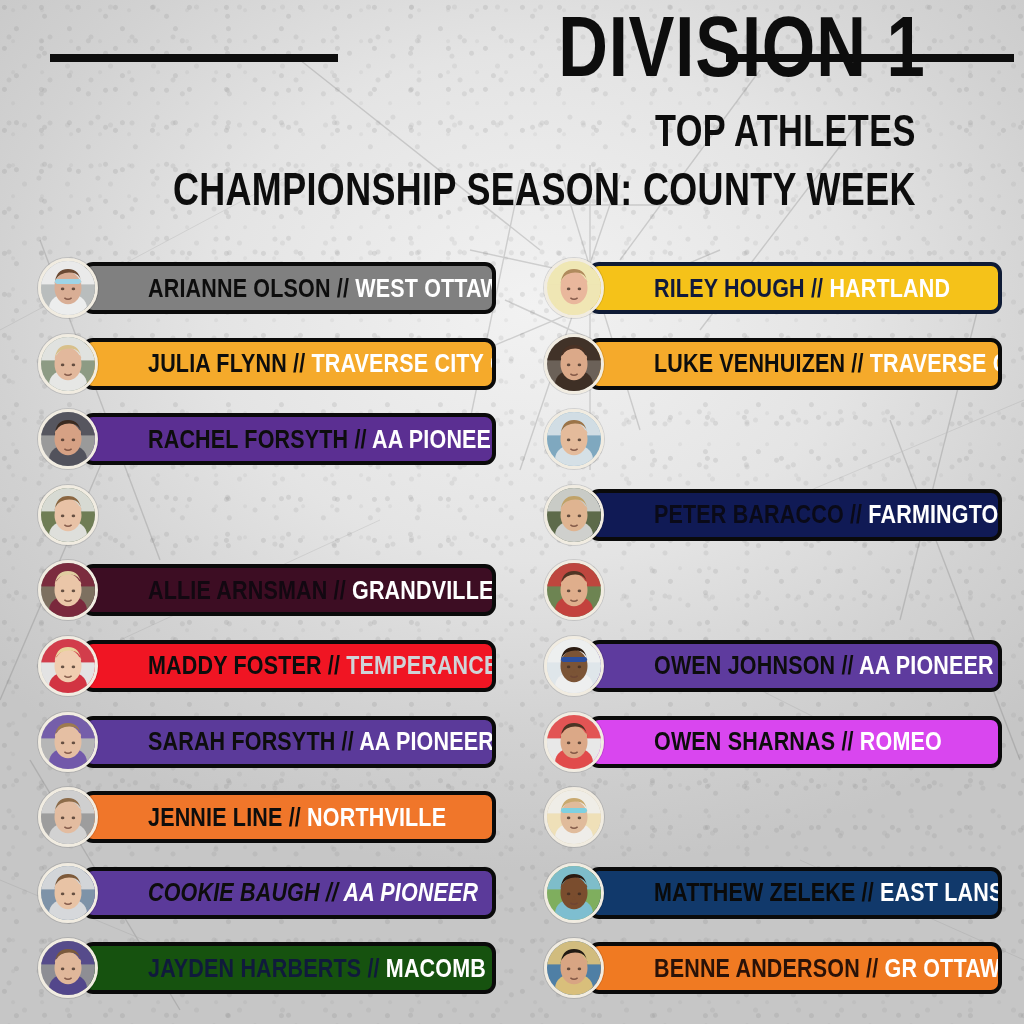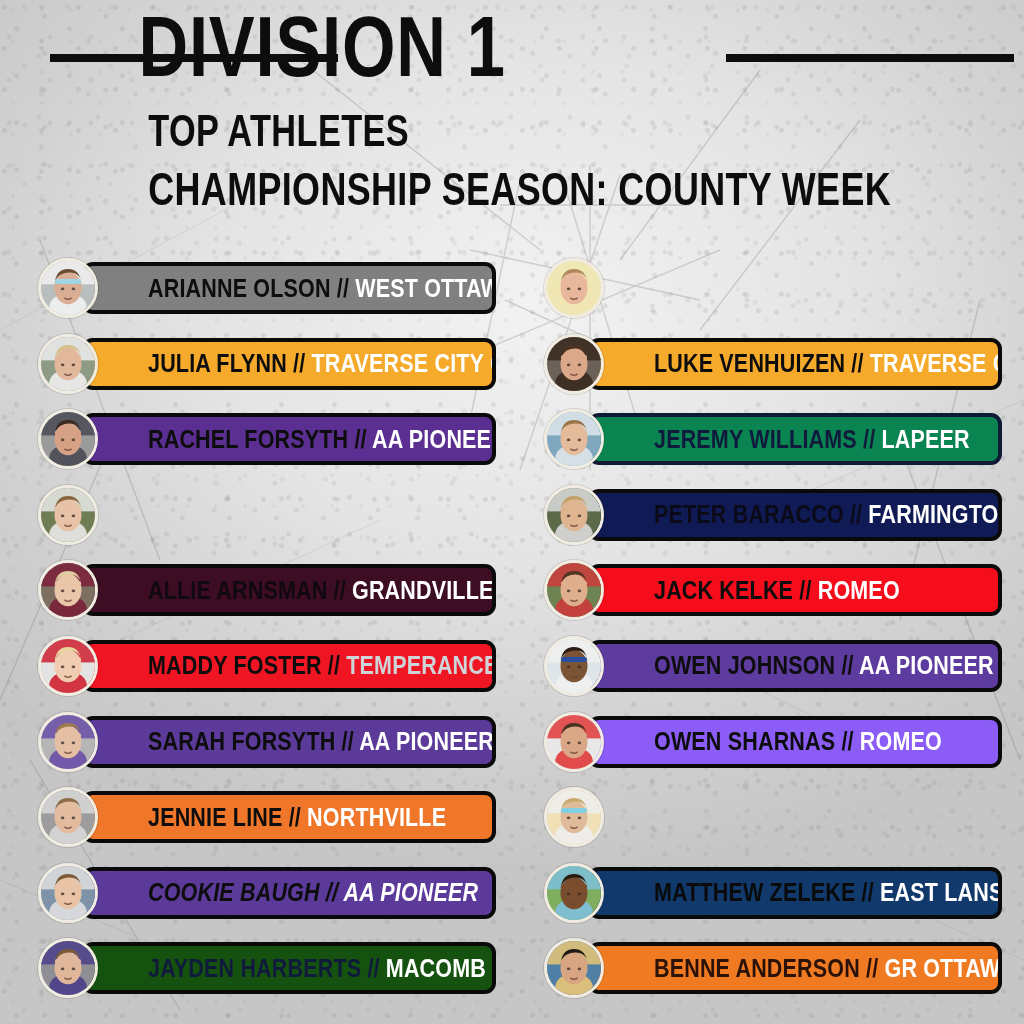--- a/index.html
+++ b/index.html
@@ -51,21 +51,21 @@
     opacity: .30;
   }
   .bg-streaks svg { width: 100%; height: 100%; display: block; }
 
   
   .header {
     position: absolute;
     left: 0; right: 0; top: 0;
     height: 225px;
     z-index: 3;
-    text-align: left;
+    text-align: right;
     padding-left: 40px;
   }
   .title-row {
     position: relative;
     height: 92px;
   }
   .rule {
     position: absolute;
     top: 54px;
     height: 8px;
@@ -425,20 +425,23 @@
     <ellipse cx="36" cy="31" rx="2" ry="1.5" fill="#3a2a22" opacity="0.75"></ellipse>
     <path d="M26 41 Q30 44 34 41" stroke="#6d4436" stroke-width="1.6" fill="none" opacity="0.8"></path>
     <path d="M30 34 l-1.6 3.4 h3.2 Z" fill="#e0b79a" opacity="0.6"></path>
   </svg>
             </div>
           </div>
         </div>
       </div>
     <div class="column" id="col-right">
         <div class="athlete-row">
+          <div class="bar" style="background: rgb(245, 194, 25); border-color: rgb(15, 27, 53);">
+            <div class="bar-text"><span class="nm" style="color: rgb(16, 26, 60);">RILEY HOUGH</span><span class="sep" style="color: rgb(16, 26, 60);"> // </span><span class="sch" style="color: rgb(255, 255, 255);">HARTLAND</span></div>
+          </div>
           <div class="avatar">
             <div class="face">
   <svg viewBox="0 0 60 60" preserveAspectRatio="xMidYMid slice">
     <rect x="0" y="0" width="60" height="60" fill="#efe6b4"></rect>
     <rect x="0" y="0" width="60" height="26" fill="#efe6b4" opacity="0.85"></rect>
     <ellipse cx="30" cy="52" rx="21" ry="16" fill="#efe6b4" opacity="0.9"></ellipse>
     <ellipse cx="30" cy="30" rx="15" ry="18" fill="#e9b79c"></ellipse>
     <path d="M15 27 Q16 9 30 9 Q44 9 45 27 Q45 17 38 14 Q30 11 22 15 Q16 18 15 27 Z" fill="#b08a5d"></path>
     <rect x="15.5" y="20" width="29" height="5.5" rx="2.6" fill="#e9b79c"></rect>
     <ellipse cx="24" cy="31" rx="2" ry="1.5" fill="#3a2a22" opacity="0.75"></ellipse>
@@ -464,23 +467,20 @@
     <rect x="15.5" y="20" width="29" height="5.5" rx="2.6" fill="#dba989"></rect>
     <ellipse cx="24" cy="31" rx="2" ry="1.5" fill="#3a2a22" opacity="0.75"></ellipse>
     <ellipse cx="36" cy="31" rx="2" ry="1.5" fill="#3a2a22" opacity="0.75"></ellipse>
     <path d="M26 41 Q30 44 34 41" stroke="#6d4436" stroke-width="1.6" fill="none" opacity="0.8"></path>
     <path d="M30 34 l-1.6 3.4 h3.2 Z" fill="#dba989" opacity="0.6"></path>
   </svg>
             </div>
           </div>
         </div>
         <div class="athlete-row">
-          <div class="bar" style="background: rgb(10, 133, 81); border-color: rgb(15, 27, 53);">
-            <div class="bar-text"><span class="nm" style="color: rgb(16, 26, 60);">JEREMY WILLIAMS</span><span class="sep" style="color: rgb(16, 26, 60);"> // </span><span class="sch" style="color: rgb(255, 255, 255);">LAPEER</span></div>
-          </div>
           <div class="avatar">
             <div class="face">
   <svg viewBox="0 0 60 60" preserveAspectRatio="xMidYMid slice">
     <rect x="0" y="0" width="60" height="60" fill="#7fa8bf"></rect>
     <rect x="0" y="0" width="60" height="26" fill="#dfe6ea" opacity="0.85"></rect>
     <ellipse cx="30" cy="52" rx="21" ry="16" fill="#dfe6ea" opacity="0.9"></ellipse>
     <ellipse cx="30" cy="30" rx="15" ry="18" fill="#e4bb9b"></ellipse>
     <path d="M15 27 Q16 9 30 9 Q44 9 45 27 Q45 17 38 14 Q30 11 22 15 Q16 18 15 27 Z" fill="#9b7448"></path>
     <rect x="15.5" y="20" width="29" height="5.5" rx="2.6" fill="#e4bb9b"></rect>
     <ellipse cx="24" cy="31" rx="2" ry="1.5" fill="#3a2a22" opacity="0.75"></ellipse>
@@ -506,23 +506,20 @@
     <rect x="15.5" y="20" width="29" height="5.5" rx="2.6" fill="#dfb491"></rect>
     <ellipse cx="24" cy="31" rx="2" ry="1.5" fill="#3a2a22" opacity="0.75"></ellipse>
     <ellipse cx="36" cy="31" rx="2" ry="1.5" fill="#3a2a22" opacity="0.75"></ellipse>
     <path d="M26 41 Q30 44 34 41" stroke="#6d4436" stroke-width="1.6" fill="none" opacity="0.8"></path>
     <path d="M30 34 l-1.6 3.4 h3.2 Z" fill="#dfb491" opacity="0.6"></path>
   </svg>
             </div>
           </div>
         </div>
         <div class="athlete-row">
-          <div class="bar" style="background: rgb(245, 13, 28); border-color: rgb(10, 10, 10);">
-            <div class="bar-text"><span class="nm" style="color: rgb(13, 13, 13);">JACK KELKE</span><span class="sep" style="color: rgb(13, 13, 13);"> // </span><span class="sch" style="color: rgb(255, 255, 255);">ROMEO</span></div>
-          </div>
           <div class="avatar">
             <div class="face">
   <svg viewBox="0 0 60 60" preserveAspectRatio="xMidYMid slice">
     <rect x="0" y="0" width="60" height="60" fill="#6d8452"></rect>
     <rect x="0" y="0" width="60" height="26" fill="#cc3b3b" opacity="0.85"></rect>
     <ellipse cx="30" cy="52" rx="21" ry="16" fill="#cc3b3b" opacity="0.9"></ellipse>
     <ellipse cx="30" cy="30" rx="15" ry="18" fill="#dfae8c"></ellipse>
     <path d="M15 27 Q16 9 30 9 Q44 9 45 27 Q45 17 38 14 Q30 11 22 15 Q16 18 15 27 Z" fill="#4e3524"></path>
     <rect x="15.5" y="20" width="29" height="5.5" rx="2.6" fill="#dfae8c"></rect>
     <ellipse cx="24" cy="31" rx="2" ry="1.5" fill="#3a2a22" opacity="0.75"></ellipse>
@@ -548,21 +545,21 @@
     <rect x="15.5" y="20" width="29" height="5.5" rx="2.6" fill="#2b4fa0"></rect>
     <ellipse cx="24" cy="31" rx="2" ry="1.5" fill="#3a2a22" opacity="0.75"></ellipse>
     <ellipse cx="36" cy="31" rx="2" ry="1.5" fill="#3a2a22" opacity="0.75"></ellipse>
     <path d="M26 41 Q30 44 34 41" stroke="#6d4436" stroke-width="1.6" fill="none" opacity="0.8"></path>
     <path d="M30 34 l-1.6 3.4 h3.2 Z" fill="#7b5436" opacity="0.6"></path>
   </svg>
             </div>
           </div>
         </div>
         <div class="athlete-row">
-          <div class="bar" style="background: #8b5cf6; border-color: rgb(10, 10, 10);">
+          <div class="bar" style="background: #d946ef; border-color: rgb(10, 10, 10);">
             <div class="bar-text"><span class="nm" style="color: rgb(13, 13, 13);">OWEN SHARNAS</span><span class="sep" style="color: rgb(13, 13, 13);"> // </span><span class="sch" style="color: rgb(255, 255, 255);">ROMEO</span></div>
           </div>
           <div class="avatar">
             <div class="face">
   <svg viewBox="0 0 60 60" preserveAspectRatio="xMidYMid slice">
     <rect x="0" y="0" width="60" height="60" fill="#e8e8e8"></rect>
     <rect x="0" y="0" width="60" height="26" fill="#e03a3a" opacity="0.85"></rect>
     <ellipse cx="30" cy="52" rx="21" ry="16" fill="#e03a3a" opacity="0.9"></ellipse>
     <ellipse cx="30" cy="30" rx="15" ry="18" fill="#dba887"></ellipse>
     <path d="M15 27 Q16 9 30 9 Q44 9 45 27 Q45 17 38 14 Q30 11 22 15 Q16 18 15 27 Z" fill="#4a3424"></path>

